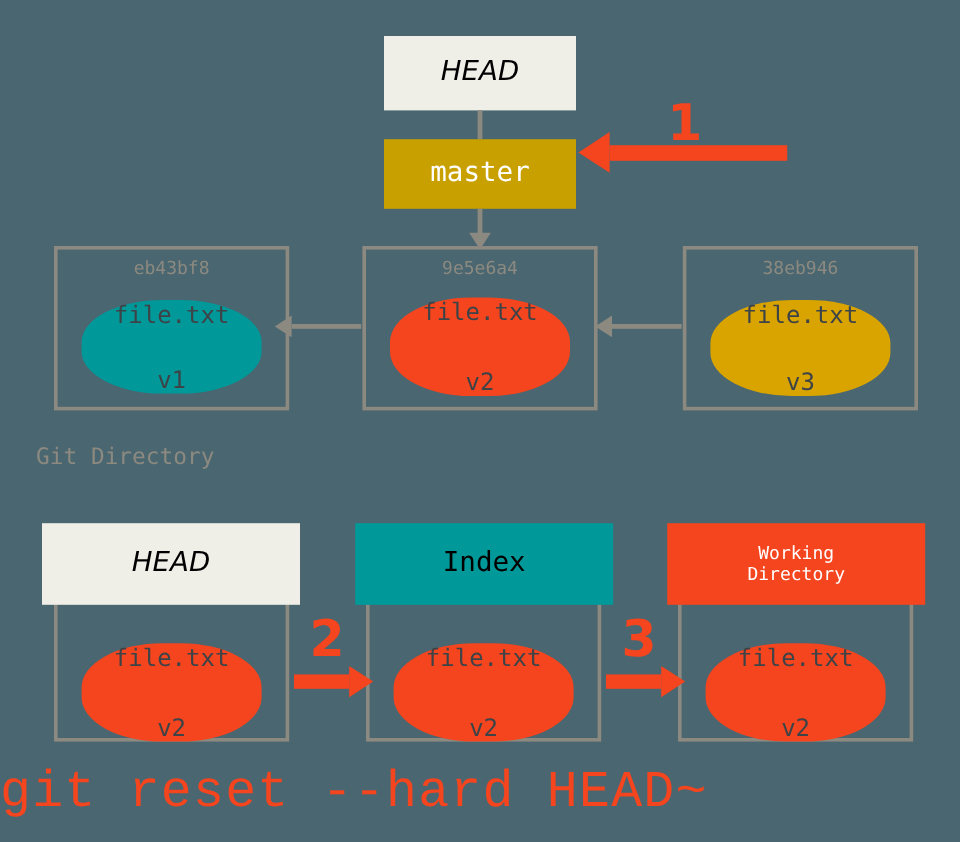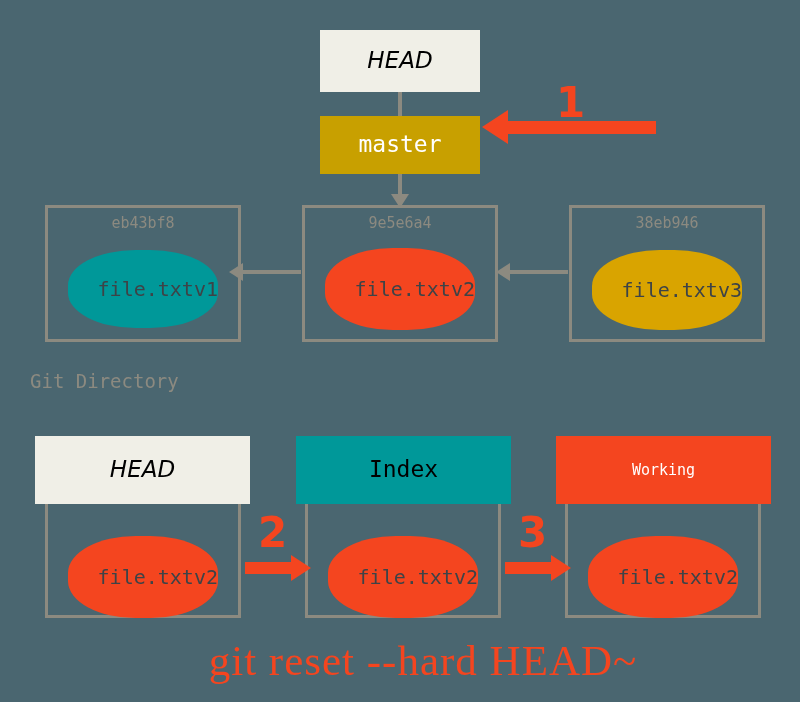--- a/index.html
+++ b/index.html
@@ -76,23 +76,23 @@
     position: absolute;
     top: 6px; left: 0; right: 0;
     text-align: center;
     color: #8c8a80;
     font-size: 15px;
     white-space: nowrap;
   }
   .blob {
     position: absolute;
     display: flex;
-    flex-direction: row;
+    flex-direction: column;
     align-items: center;
-    justify-content: flex-end;
+    justify-content: space-between;
     border-radius: 45%;
     color: #3d4347;
     font-size: 20px;
     line-height: 1.22;
     text-align: center;
   }
   .blob.teal { background: #009899; }
   .blob.red  { background: #f4451f; }
   .blob.gold { background: #d9a400; }
 
@@ -114,27 +114,25 @@
   .step-num {
     color: #f4451f;
     font-size: 42px;
     font-weight: bold;
     line-height: 1;
     font-family: "DejaVu Sans", "Liberation Sans", sans-serif;
   }
 
   .command {
     left: 0; right: 0; top: 636px;
-    text-align: center;
     color: #f4451f;
     font-size: 43px;
     letter-spacing: 1px;
     white-space: nowrap;
-    font-family: Liberation Serif, serif;
-    padding-left: 46px;
+    font-family: Liberation Mono, monospace;
   }
 </style>
 </head>
 <body>
 
 <div id="canvas">
 
   <div class="abs repo-frame"></div>
   <div class="abs repo-label">Git Directory</div>
 
@@ -201,20 +199,21 @@
     <span>Index</span>
   </div>
   <div class="abs blob red" style="left:328px; top:536px; width:150px; height:82px;">
     <span>file.txt</span>
     <span>v2</span>
   </div>
 
   <div class="abs commit-box" style="left:565px; top:470px; width:196px; height:148px;"></div>
   <div class="abs ref-box ref-workdir" style="left:556px; top:436px; width:215px; height:68px; flex-direction:column;">
     <span>Working</span>
+    <span>Directory</span>
   </div>
   <div class="abs blob red" style="left:588px; top:536px; width:150px; height:82px;">
     <span>file.txt</span>
     <span>v2</span>
   </div>
 
   <div class="abs step-num" style="left:258px; top:512px;">2</div>
   <div class="abs rline" style="left:245px; top:562px; width:46px; height:12px;"></div>
   <div class="abs rtri right" style="left:291px; top:555px;"></div>
 

